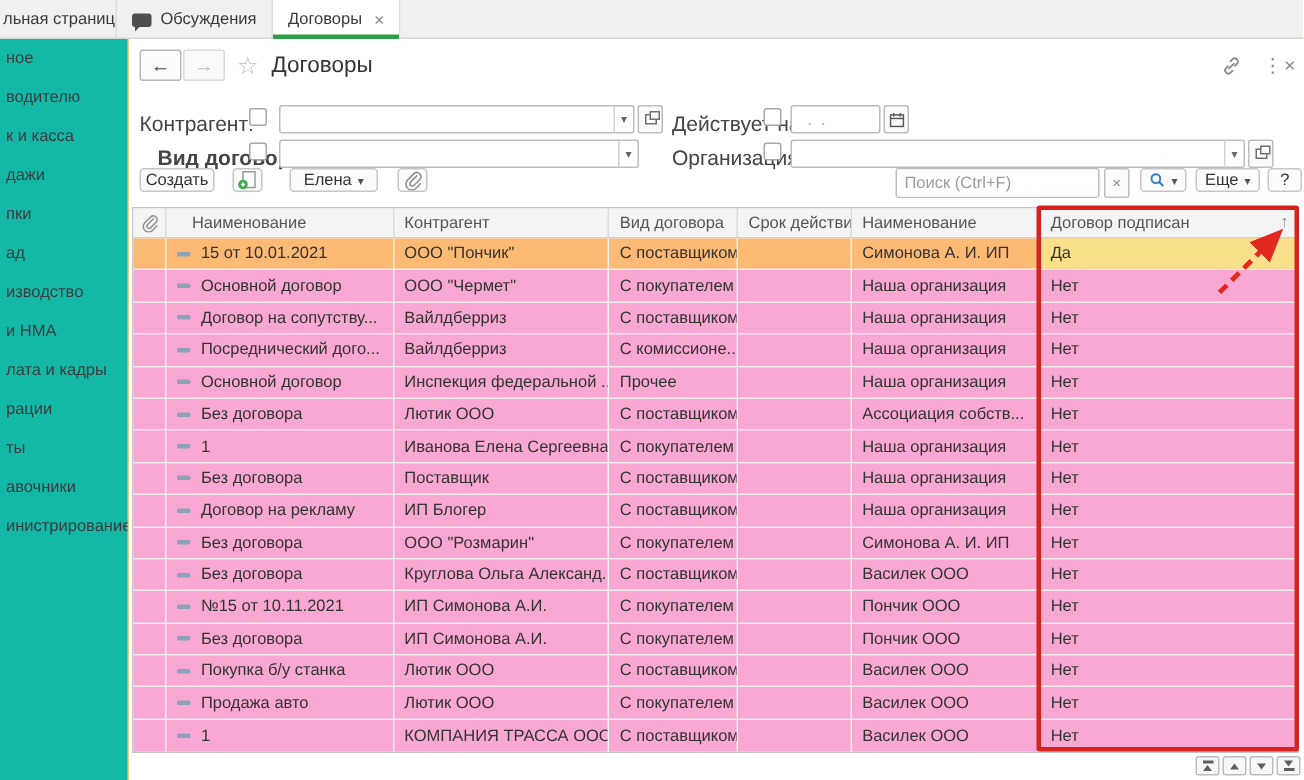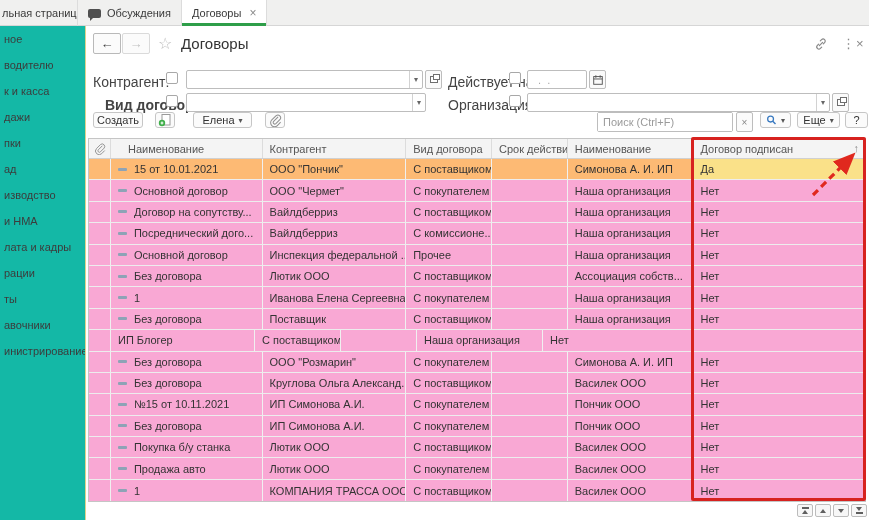--- a/index.html
+++ b/index.html
@@ -339,20 +339,24 @@
           <span>Без договора</span>
         </div>
         <div class="td c-contractor">Поставщик</div>
         <div class="td c-type">С поставщиком</div>
         <div class="td c-term"></div>
         <div class="td c-org">Наша организация</div>
         <div class="td c-signed">Нет</div>
       </div>
       <div class="trow">
         <div class="td c-attach"></div>
+        <div class="td c-name">
+          <span class="dash"></span>
+          <span>Договор на рекламу</span>
+        </div>
         <div class="td c-contractor">ИП Блогер</div>
         <div class="td c-type">С поставщиком</div>
         <div class="td c-term"></div>
         <div class="td c-org">Наша организация</div>
         <div class="td c-signed">Нет</div>
       </div>
       <div class="trow">
         <div class="td c-attach"></div>
         <div class="td c-name">
           <span class="dash"></span>

